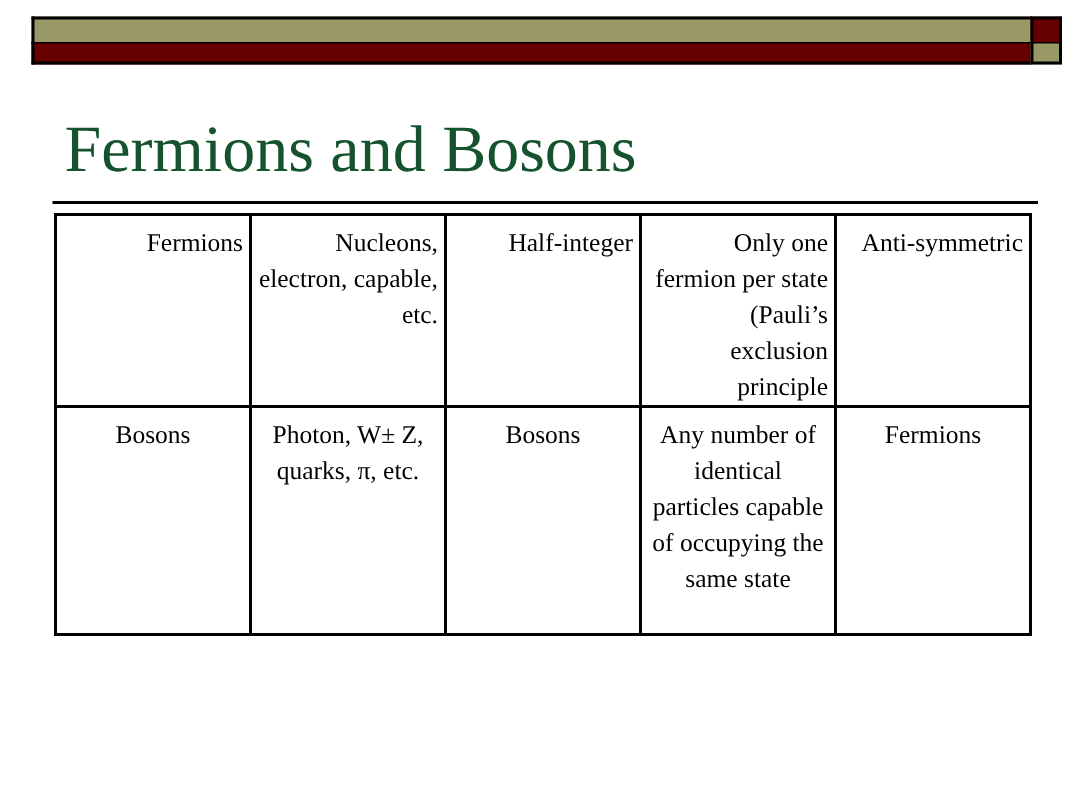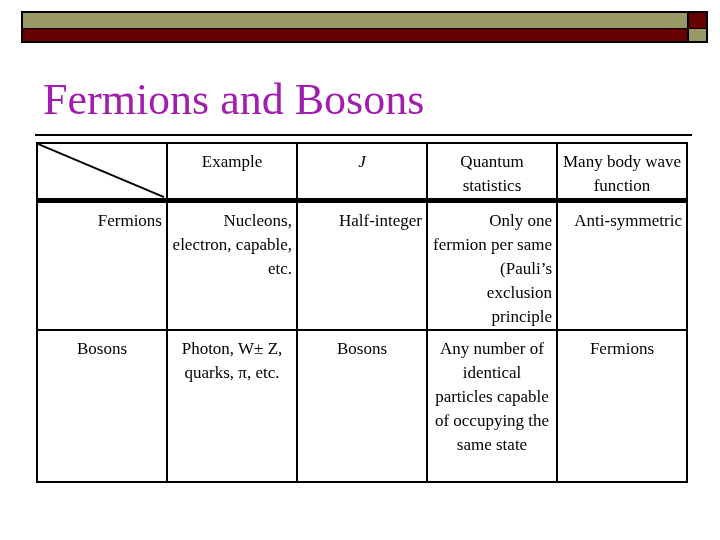--- a/index.html
+++ b/index.html
@@ -9,21 +9,21 @@
   .bar-top { position: absolute; left: 21px; top: 11px; width: 665px; height: 15px;
              background: #999966; border: 2px solid #000; border-right: none; border-bottom: 1px solid #000; }
   .bar-bottom { position: absolute; left: 21px; top: 28px; width: 665px; height: 12px;
              background: #660000; border: 2px solid #000; border-top: 1px solid #000; border-right: none; }
   .sq-top { position: absolute; left: 687px; top: 11px; width: 17px; height: 15px;
              background: #660000; border: 2px solid #000; border-bottom: 1px solid #000; }
   .sq-bottom { position: absolute; left: 687px; top: 28px; width: 17px; height: 12px;
              background: #999966; border: 2px solid #000; border-top: 1px solid #000; }
 
   .title { position: absolute; left: 43px; top: 78px; margin: 0;
-           font-size: 44px; font-weight: normal; color: #a21caf; line-height: 1; white-space: nowrap; }
+           font-size: 44px; font-weight: normal; color: #14532d; line-height: 1; white-space: nowrap; }
 
   .rule { position: absolute; left: 35px; top: 134px; width: 657px; height: 2px; background: #000; }
 
   table.grid { position: absolute; left: 36px; top: 142px; width: 650px;
                border-collapse: collapse; table-layout: fixed; font-size: 17px; }
   table.grid td { border: 2px solid #000; vertical-align: top; text-align: center;
                   padding: 6px 4px 0 4px; line-height: 24px; }
   table.grid col { width: 130px; }
   tr.head td { height: 48px; border-bottom: 5px solid #000; }
   tr.row-fermions td { height: 120px; text-align: right; }
@@ -45,36 +45,25 @@
 
 <table class="grid">
   <colgroup>
       <col>
       <col>
       <col>
       <col>
       <col>
     </colgroup>
   <tbody>
-      <tr class="head">
-    <td class="corner">
-      <svg viewBox="0 0 130 56" preserveAspectRatio="none">
-        <line x1="0" y1="0" x2="128" y2="55" stroke="#000" stroke-width="2"></line>
-      </svg>
-    </td>
-    <td>Example</td>
-    <td class="italic">J</td>
-    <td>Quantum statistics</td>
-    <td>Many body wave function</td>
-  </tr>
   <tr class="row-fermions">
     <td>Fermions</td>
     <td>Nucleons, electron, capable, etc.</td>
     <td>Half-integer</td>
-    <td>Only one fermion per same (Pauli’s exclusion principle</td>
+    <td>Only one fermion per state (Pauli’s exclusion principle</td>
     <td>Anti-symmetric</td>
   </tr>
   <tr class="row-bosons">
     <td>Bosons</td>
     <td>Photon, W± Z, quarks, π, etc.</td>
     <td>Bosons</td>
     <td>Any number of identical particles capable of occupying the same state</td>
     <td>Fermions</td>
   </tr>
 </tbody>

